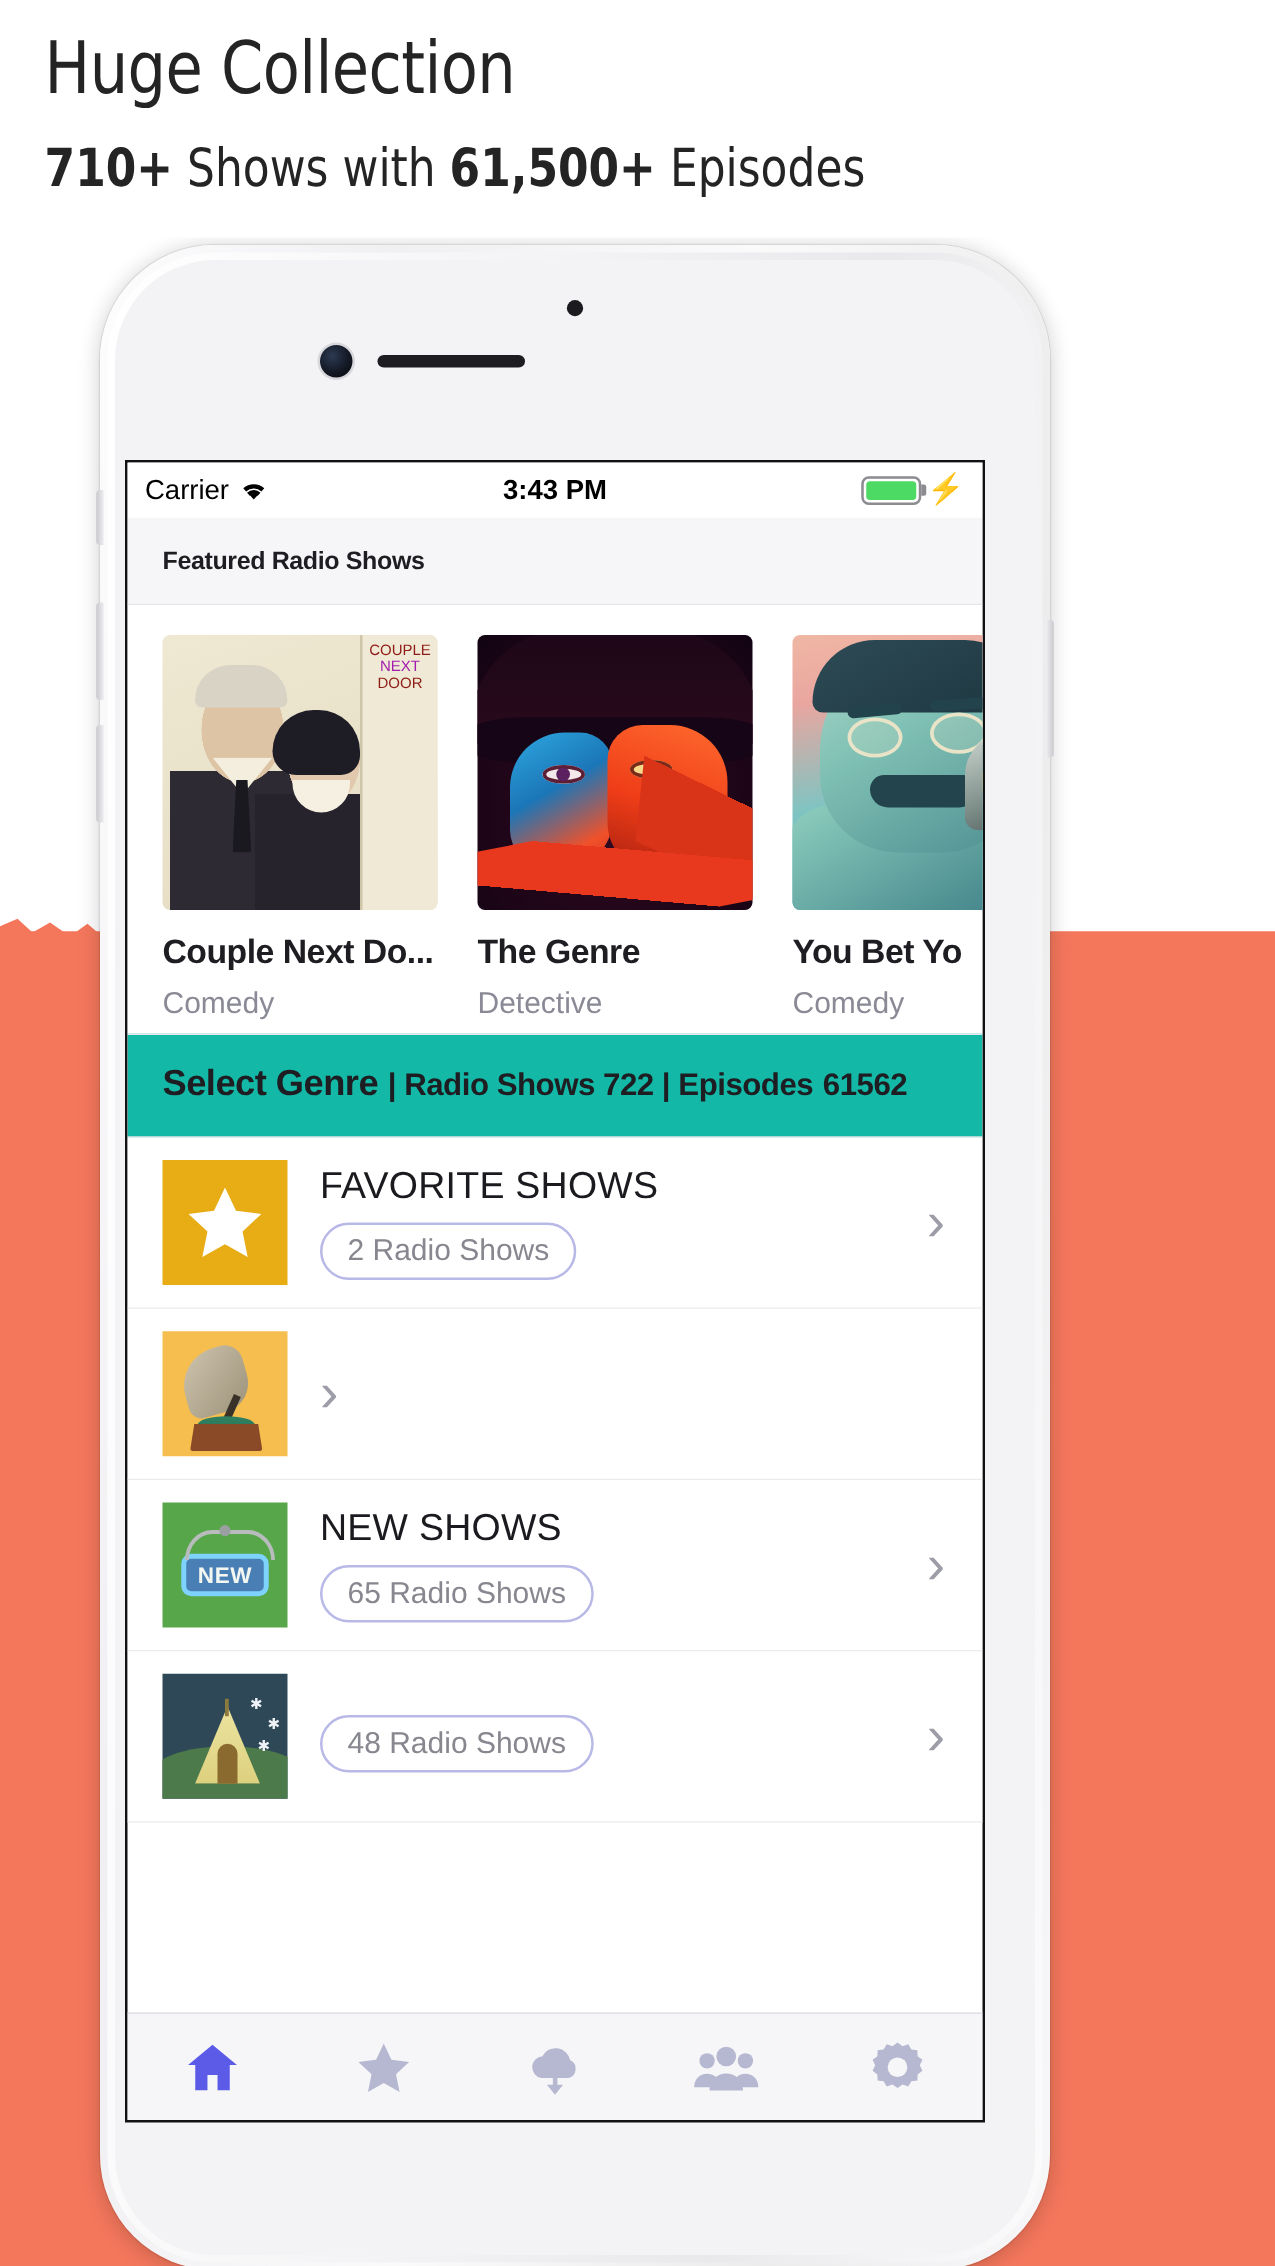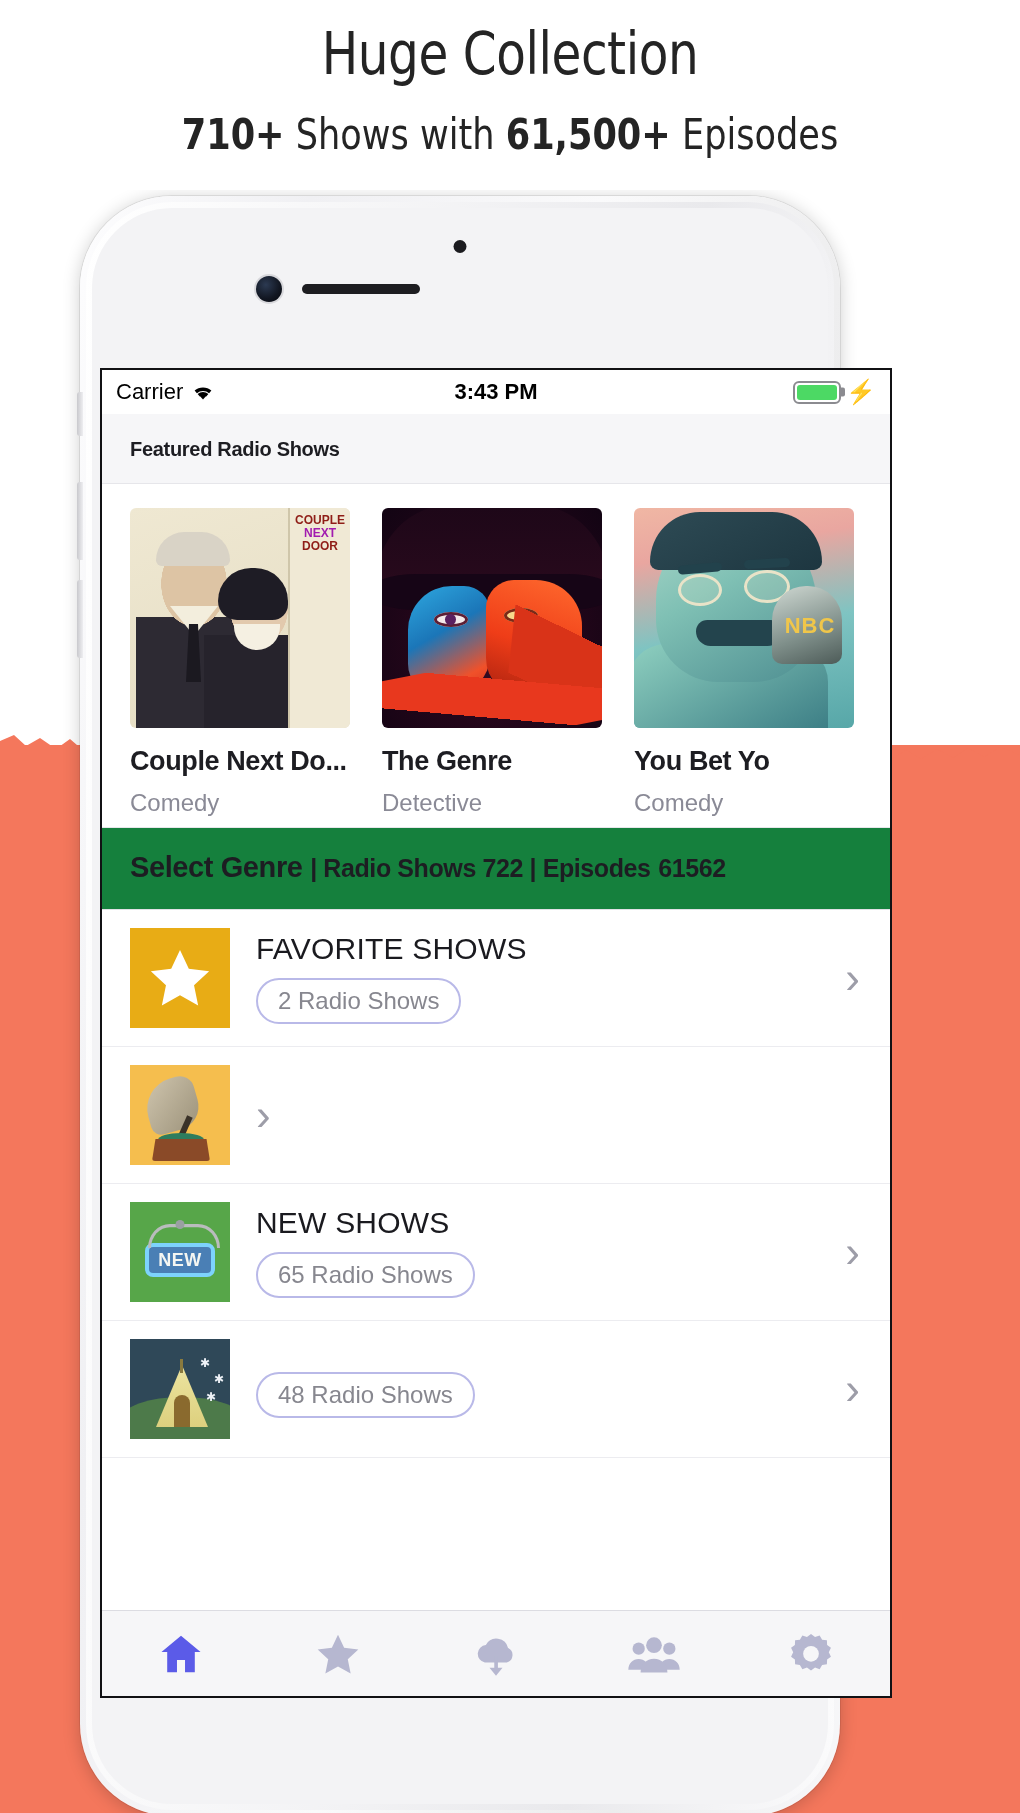--- a/index.html
+++ b/index.html
@@ -24,21 +24,21 @@
     left:0; right:0;
     top:705px;
     height:70px;
     z-index:1;
   }
   .coral-tear svg{display:block;width:100%;height:100%;}
 
   
   .headline-wrap{
     position:absolute; top:0; left:0; right:0; height:190px;
-    z-index:5; text-align:center; background:#fff;
+    z-index:5; text-align:left; background:#fff;
   }
   .headline{
     font-family:"DejaVu Sans Condensed","Liberation Sans",sans-serif;
     font-size:58px; font-weight:400; color:#242424;
     letter-spacing:-0.5px; margin-top:20px;
     transform:scaleX(0.93); transform-origin:center;
   }
   .subline{
     font-family:"DejaVu Sans Condensed","Liberation Sans",sans-serif;
     font-size:42px; color:#242424; margin-top:22px;
@@ -102,21 +102,21 @@
   .speaker{
     position:absolute; left:222px; top:88px;
     width:118px; height:10px; border-radius:6px;
     background:#1d1d21;
   }
 
   
   .screen{
     position:absolute;
     left:20px; top:172px;
-    width:792px; height:1330px;
+    width:688px; height:1330px;
     background:#ffffff;
     border:2px solid #111114;
     overflow:hidden;
   }
 
   
   .statusbar{
     height:44px; display:flex; align-items:center;
     padding:0 14px; background:#ffffff; position:relative;
   }
@@ -207,21 +207,21 @@
     position:absolute;left:104px;top:116px;width:46px;height:26px;
     border-radius:0 0 24px 24px;background:#f5f0e2;
   }
   .art-couple .panel{
     position:absolute;right:0;top:0;width:62px;height:100%;
     background:#f0e9d5;border-left:2px solid #cfc6aa;
     display:flex;flex-direction:column;align-items:center;
     justify-content:flex-start;padding-top:6px;
   }
   .art-couple .panel span{
-    font-size:12px;font-weight:700;line-height:13px;letter-spacing:0;
+    font-size:12px;font-weight:400;line-height:13px;letter-spacing:0;
     font-family:"Liberation Sans",sans-serif;
   }
   .art-couple .panel .red{color:#8f1d17;}
   .art-couple .panel .blk{color:#a21caf;}
 
   
   .art-shadow{
     background:radial-gradient(ellipse at 50% 60%, #3a0d25 0%, #23061a 48%, #120413 100%);
   }
   .art-shadow .hat{
@@ -324,21 +324,21 @@
   }
   .art-groucho .nbc{
     position:absolute;left:6px;top:26px;width:64px;height:28px;
     display:flex;align-items:center;justify-content:center;
     font-size:22px;font-weight:700;color:#f0c64a;letter-spacing:1px;
     font-family:"Liberation Sans",sans-serif;
   }
 
   
   .genre-head{
-    background:#15803d;padding:20px 28px 22px;
+    background:#14b8a6;padding:20px 28px 22px;
     border-top:1px solid #e6e6ea;border-bottom:1px solid #e1e1e6;
   }
   .genre-head h2{
     font-size:29px;font-weight:700;color:#1d1d22;
     line-height:38px;letter-spacing:-0.4px;
   }
   .genre-head h2 .small{font-size:25px;}
 
   
   .genre-list{background:#fff;}

